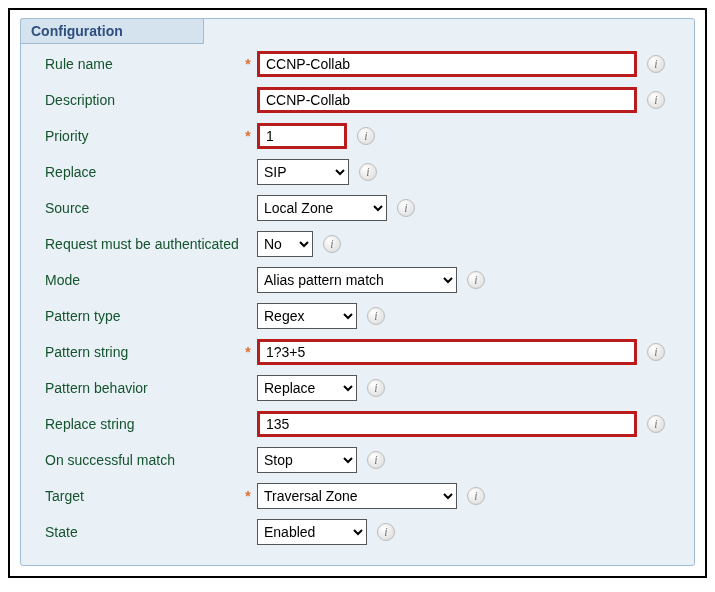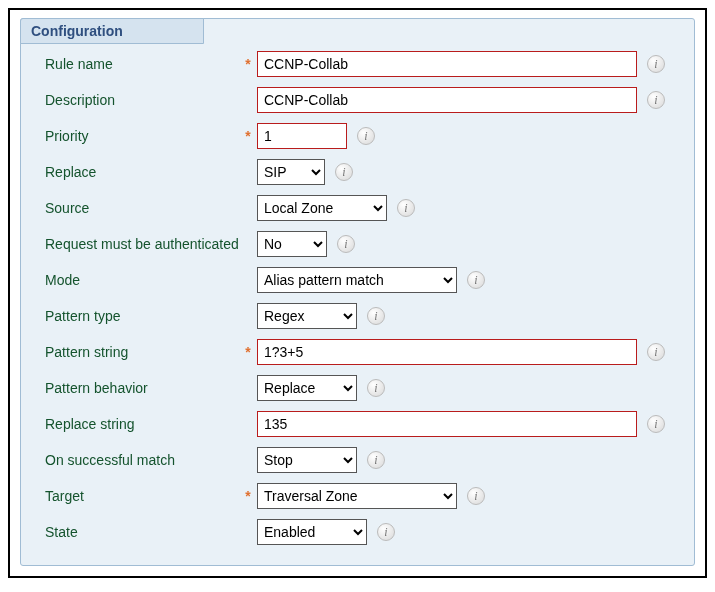--- a/index.html
+++ b/index.html
@@ -52,21 +52,21 @@
     font-weight: bold;
     text-align: center;
   }
   .ctrl {
     display: flex;
     align-items: center;
     flex: 1;
   }
   input[type=text] {
     height: 26px;
-    border: 1px solid #b91c1c;
+    border: 3px solid #b91c1c;
     padding: 2px 6px;
     font-size: 14px;
     font-family: inherit;
     background: #fff;
   }
   .wfull { width: 380px; }
   .wsmall { width: 90px; }
   select {
     height: 26px;
     border: 1px solid #555;
@@ -123,39 +123,39 @@
       <div class="ctrl">
         <input type="text" class="wsmall" value="1" style="">
         <span class="info">i</span>
       </div>
     </div>
 
     <div class="row">
       <div class="label">Replace</div>
       <div class="req"></div>
       <div class="ctrl">
-        <select style="width:68px"><option>SIP</option></select>
+        <select style="width:92px"><option>SIP</option></select>
         <span class="info">i</span>
       </div>
     </div>
 
     <div class="row">
       <div class="label">Source</div>
       <div class="req"></div>
       <div class="ctrl">
         <select style="width:130px"><option>Local Zone</option></select>
         <span class="info">i</span>
       </div>
     </div>
 
     <div class="row">
       <div class="label">Request must be authenticated</div>
       <div class="req"></div>
       <div class="ctrl">
-        <select style="width:70px"><option>No</option></select>
+        <select style="width:56px"><option>No</option></select>
         <span class="info">i</span>
       </div>
     </div>
 
     <div class="row">
       <div class="label">Mode</div>
       <div class="req"></div>
       <div class="ctrl">
         <select style="width:200px"><option>Alias pattern match</option></select>
         <span class="info">i</span>

